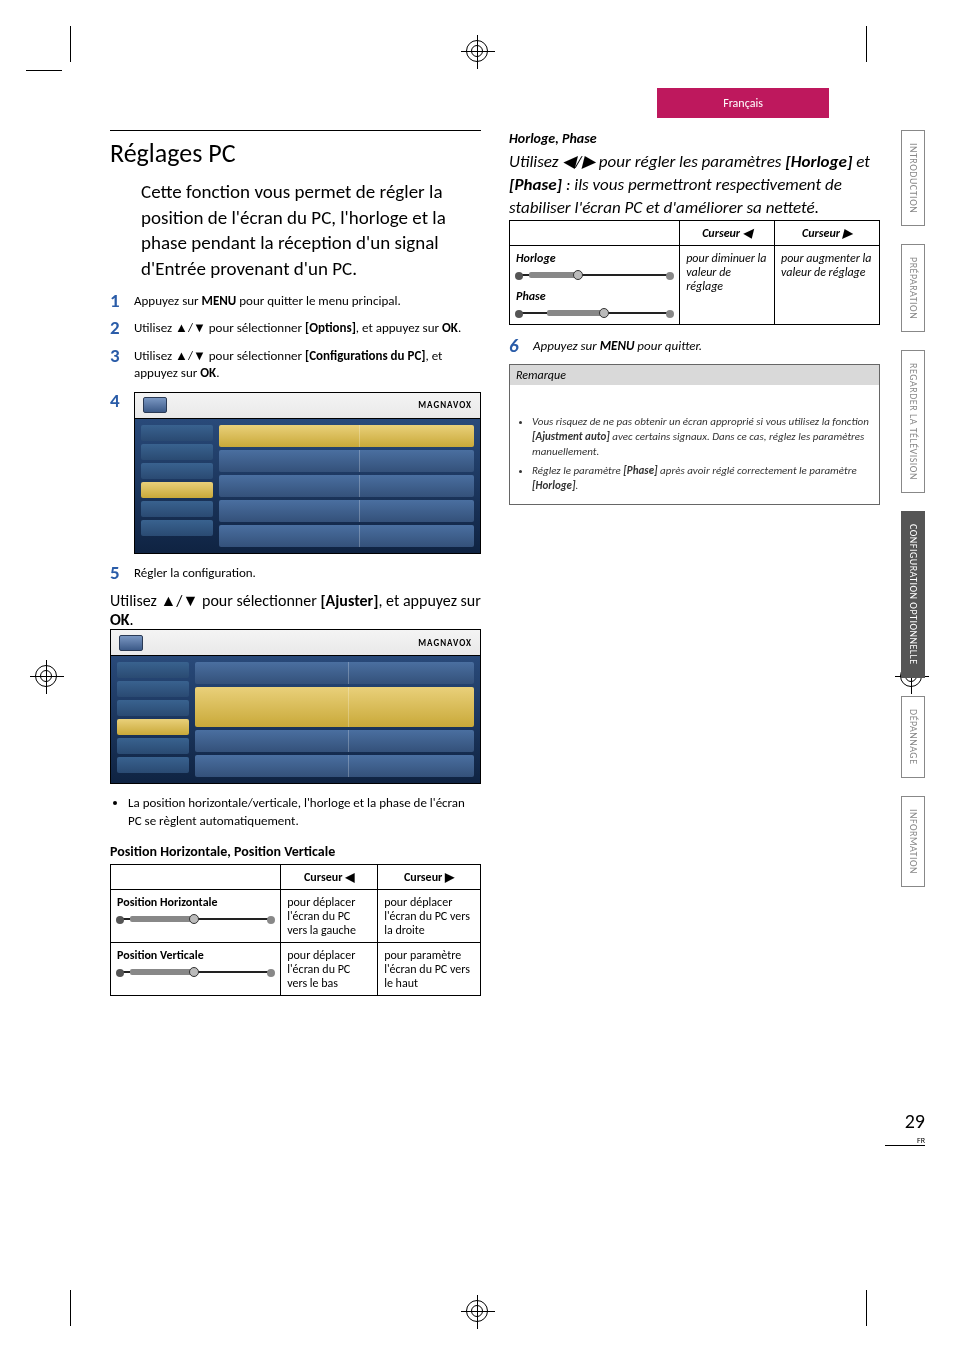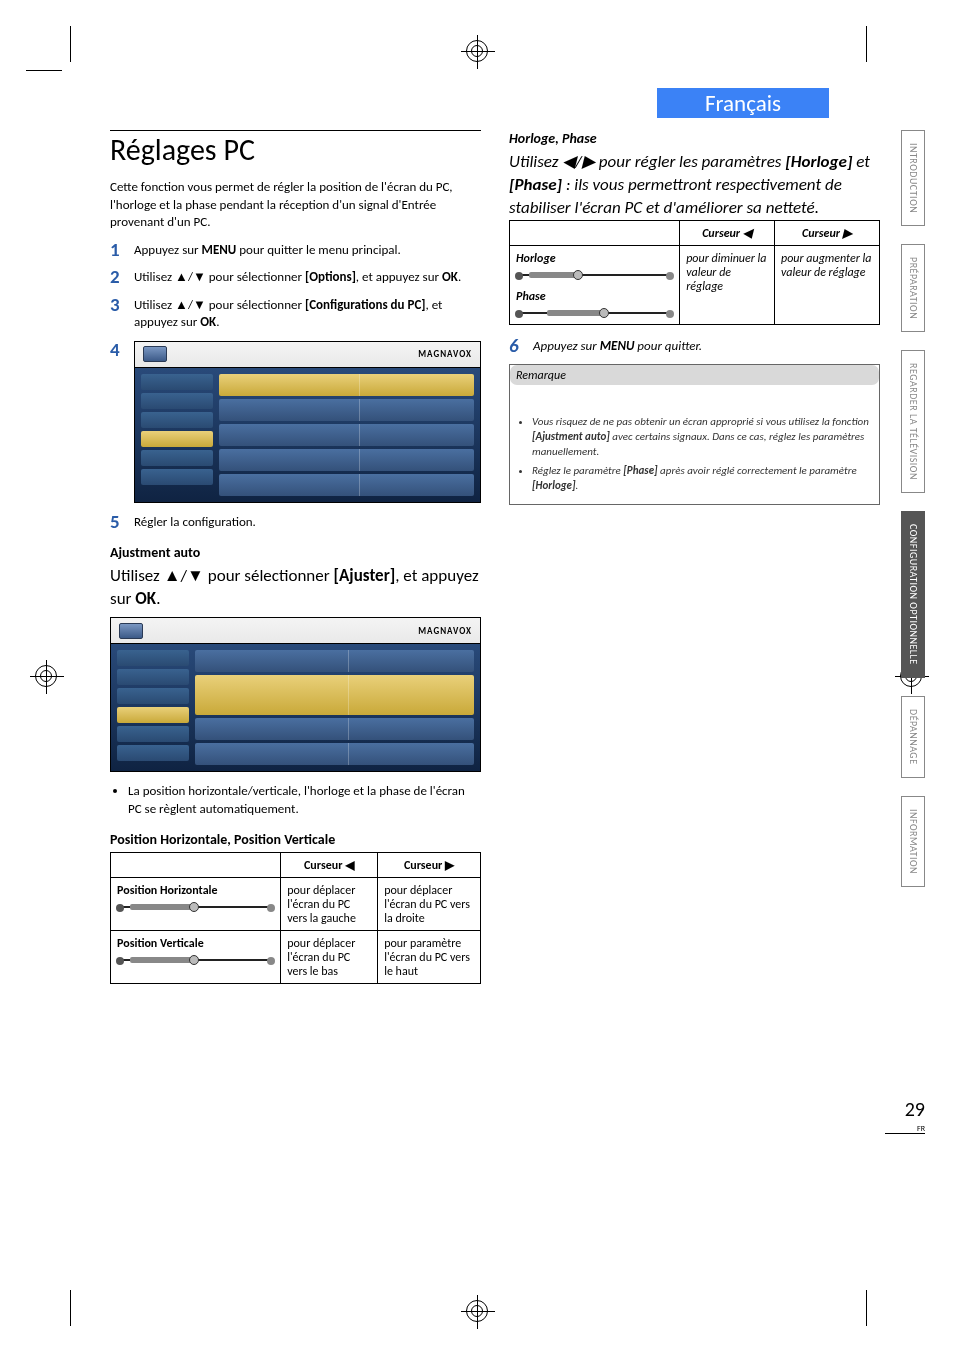--- a/index.html
+++ b/index.html
@@ -38,46 +38,46 @@
 
   .page {
     position: absolute;
     left: 110px; top: 100px;
     width: 770px;
   }
   .lang-tab {
     position: absolute;
     left: 547px; top: -12px;
     width: 172px; height: 30px;
-    background: #3b82f6;
+    background: #be185d;
     color: #fff;
-    font-size: 23px;
+    font-size: 12px;
     text-align: center;
     line-height: 30px;
   }
   .columns { display: flex; gap: 28px; }
   .col { flex: 1 1 0; }
   .col-left { padding-top: 30px; }
   .col-right { padding-top: 30px; font-style: italic; }
 
   h1.title {
-    font-size: 30px;
+    font-size: 26px;
     font-weight: 400;
     border-top: 1.5px solid #000;
+    padding-top: 6px;
     margin-bottom: 10px;
   }
-  p.intro { font-size: 13px; line-height: 1.35; margin-bottom: 10px; }
+  p.intro { font-size: 19px; line-height: 1.35; margin-bottom: 10px; margin-left: 31px; }
   ol.steps { list-style: none; counter-reset: step; }
   ol.steps > li { position: relative; padding-left: 24px; font-size: 13px; line-height: 1.35; margin-bottom: 10px; }
   ol.steps > li .num { position:absolute; left:0; top:-4px; font-size:19px; font-weight:700; color:#2a5ca8; }
   .bold { font-weight: 700; }
 
   
   .osd {
-    margin-top: 6px;
     border: 1px solid #000;
     width: 100%;
     background: #fff;
   }
   .osd-header {
     height: 26px;
     display:flex; align-items:center; justify-content:space-between;
     padding: 0 8px;
     background: linear-gradient(#f4f4f4,#e9e9e9);
     border-bottom: 1px solid #000;
@@ -155,21 +155,21 @@
     background:#bbb; border:1px solid #333;
   }
   .slider .dot-l{ position:absolute; left:-1px; top:3px; width:8px;height:8px;border-radius:50%;background:#555;}
   .slider .dot-r{ position:absolute; right:-1px; top:3px; width:8px;height:8px;border-radius:50%;background:#888;}
 
   .remarque {
     margin-top: 10px;
     border: 1px solid #666;
   }
   .remarque .hdr {
-    background: #d9d9d9; font-size: 12px; padding: 3px 6px; border-radius: 7px;
+    background: #d9d9d9; font-size: 12px; padding: 3px 6px;
   }
   .remarque ul { list-style: disc; padding: 6px 6px 6px 22px; font-size: 11px; line-height:1.35; color:#333;margin-top:24px;}
   .remarque ul li { margin-bottom: 4px; }
 
   
   .side-tabs {
     position: absolute;
     right: -45px; top: 30px;
     display: flex; flex-direction: column; gap: 18px;
   }
@@ -295,21 +295,20 @@
               </div>
             </div>
           </div>
         </li>
 
         <li><span class="num">5</span>
           <span>Régler la configuration.</span>
         </li>
       </ol>
 
-      <h3 class="sub">Ajustment auto</h3>
       <p>
         <span>Utilisez ▲/▼ pour sélectionner </span><span class="bold">[Ajuster]</span><span>, et appuyez sur </span><span class="bold">OK</span><span>.</span>
       </p>
 
       <div class="osd small">
         <div class="osd-header">
           <span class="logo"></span>
           <span>MAGNAVOX</span>
         </div>
         <div class="osd-body">

